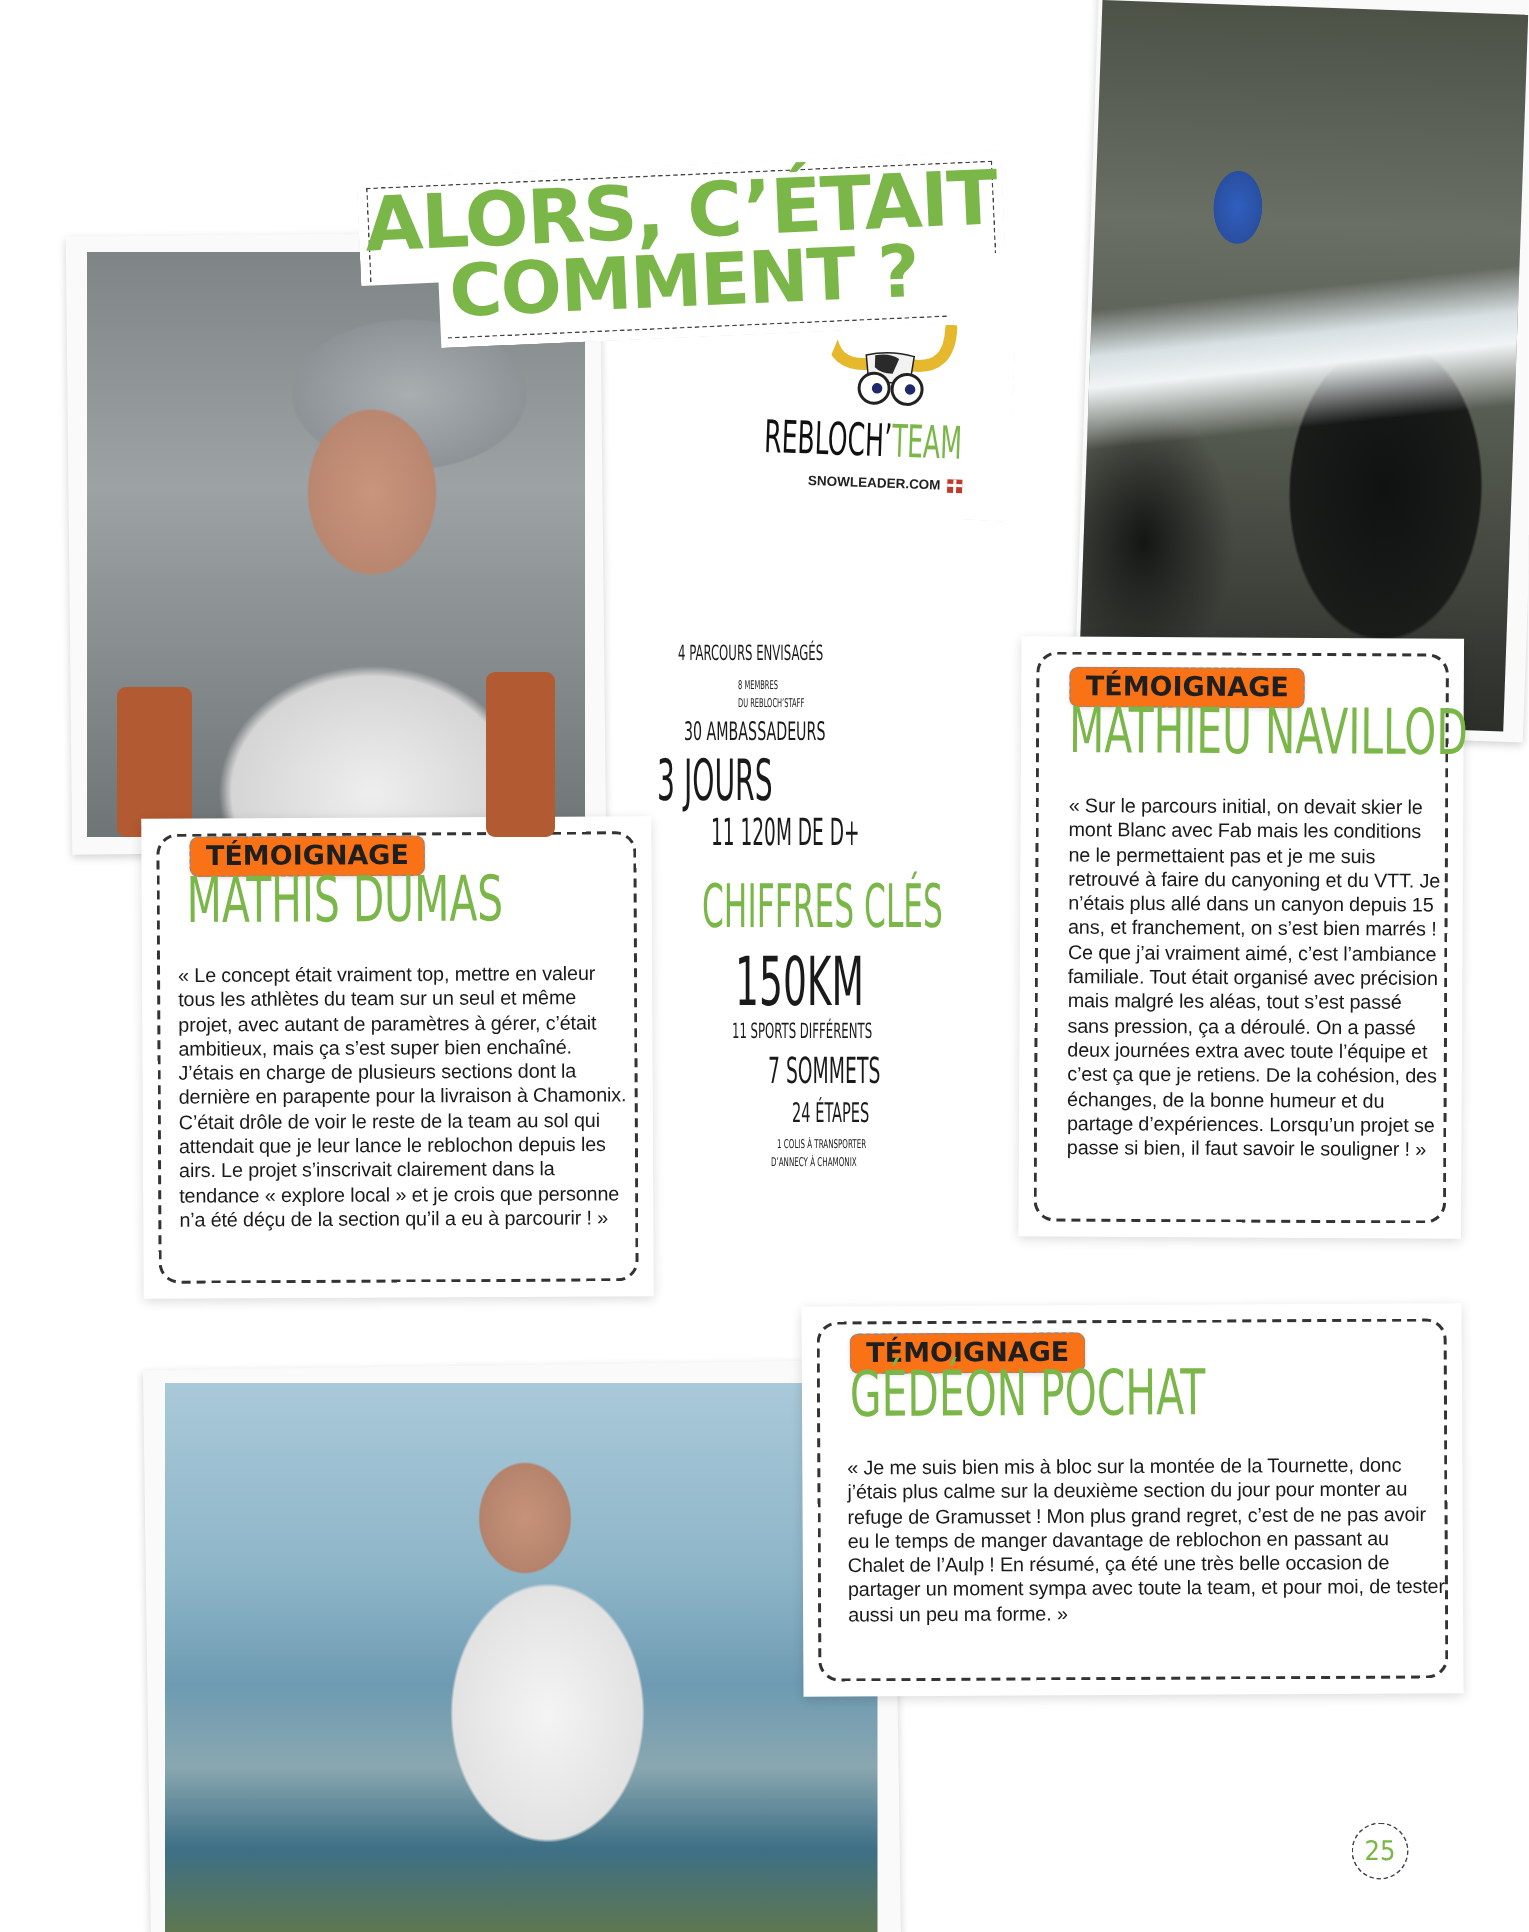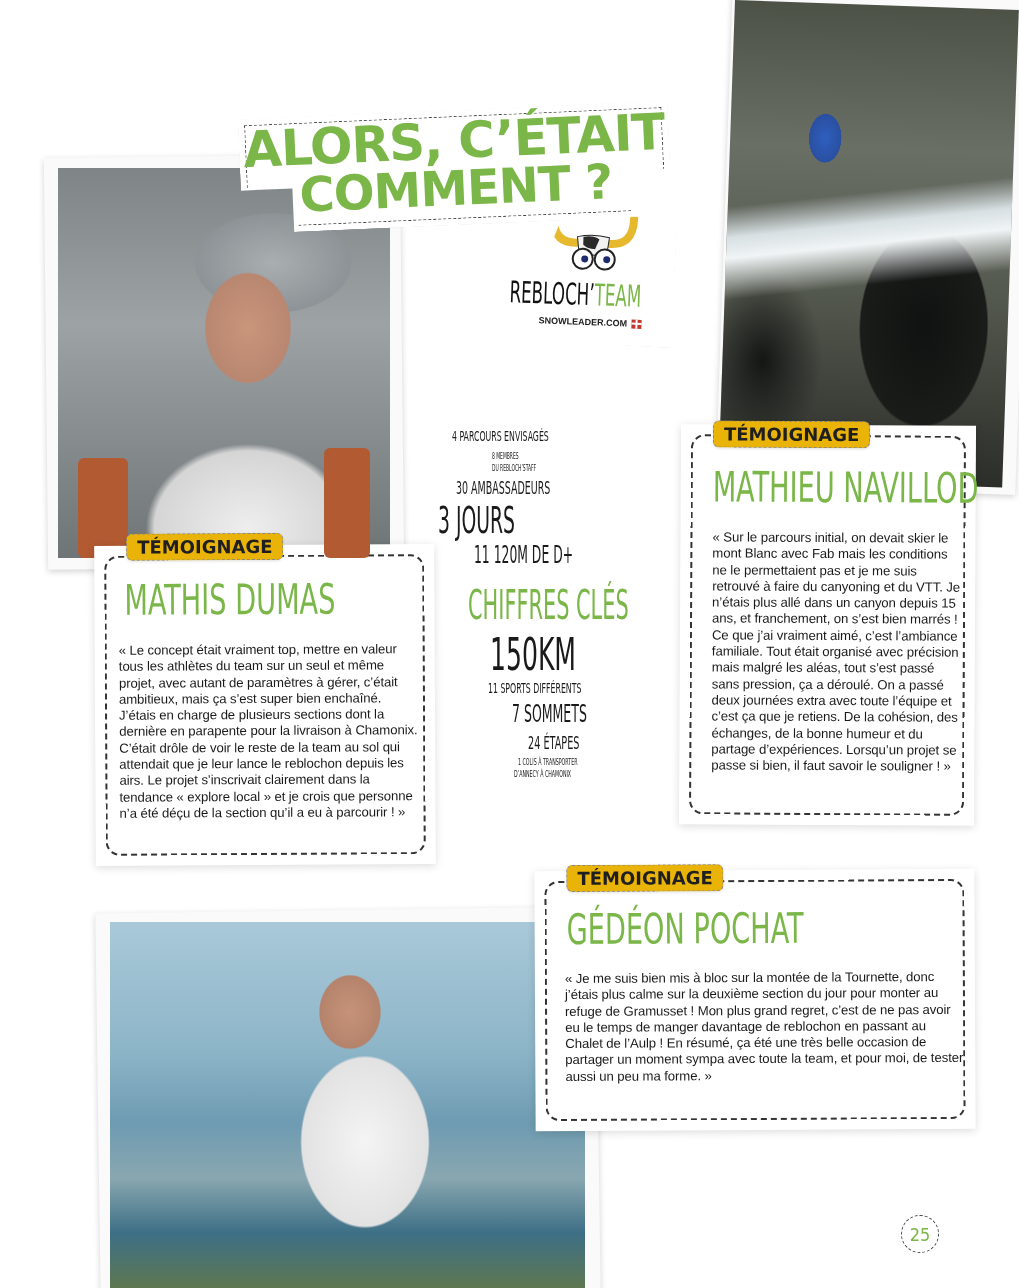--- a/index.html
+++ b/index.html
@@ -106,25 +106,26 @@
   
   .card {
     position: absolute; background: #fff;
     box-shadow: 0 2px 8px rgba(0,0,0,0.14);
   }
   .card-border {
     position: absolute; inset: 10px 10px 10px 10px;
     border: 2px dashed #333; border-radius: 14px;
   }
   .tag {
-    position: absolute; background: #eab308; padding: 2px 10px;
+    position: absolute; background: #f97316; padding: 2px 10px;
     border: 1px dashed #888; border-radius: 6px;
     font-family: "DejaVu Sans", sans-serif; font-weight: 900; font-size: 18px;
     color: #1f1f1f; letter-spacing: 0;
     box-shadow: 0 1px 3px rgba(0,0,0,0.12);
+    margin-top: 24px;
   }
   .name {
     position: absolute; color: #7ab648; white-space: nowrap;
     font-family: "DejaVu Sans Condensed", "DejaVu Sans", sans-serif;
     font-size: 42px; transform: scaleX(0.72); transform-origin: left;
   }
   .quote {
     position: absolute; font-family: "Liberation Sans", sans-serif;
     font-size: 13.2px; line-height: 16.3px; color: #1a1a1a;
     letter-spacing: -0.1px;

